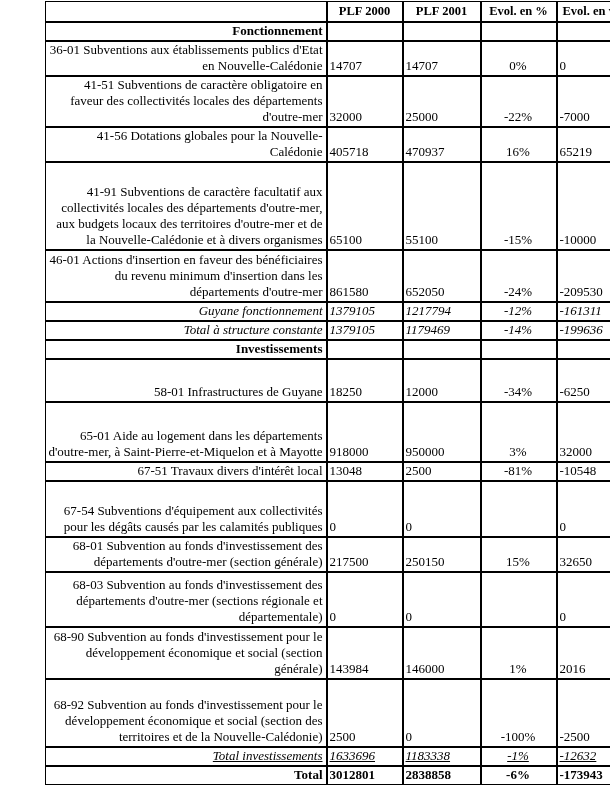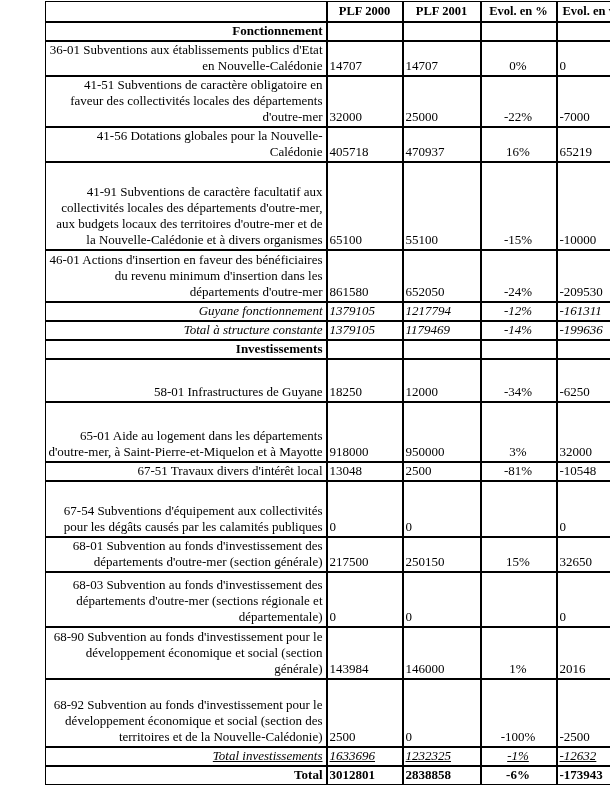--- a/index.html
+++ b/index.html
@@ -200,21 +200,21 @@
         <tr class="item" style="height: 68px;">
           <td class="label">68-92 Subvention au fonds d'investissement pour le développement économique et social (section des territoires et de la Nouvelle-Calédonie)</td>
           <td class="num">2500</td>
           <td class="num">0</td>
           <td class="pct">-100%</td>
           <td class="num">-2500</td>
         </tr>
         <tr class="subtotal thin-top" style="height: 17px; text-decoration: underline;">
           <td class="label">Total investissements</td>
           <td class="num">1633696</td>
-          <td class="num">1232325</td>
+          <td class="num">1183338</td>
           <td class="pct">-1%</td>
           <td class="num">-12632</td>
         </tr>
         <tr class="total" style="height: 19px;">
           <td class="label">Total</td>
           <td class="num">3012801</td>
           <td class="num">2838858</td>
           <td class="pct">-6%</td>
           <td class="num">-173943</td>
         </tr>

